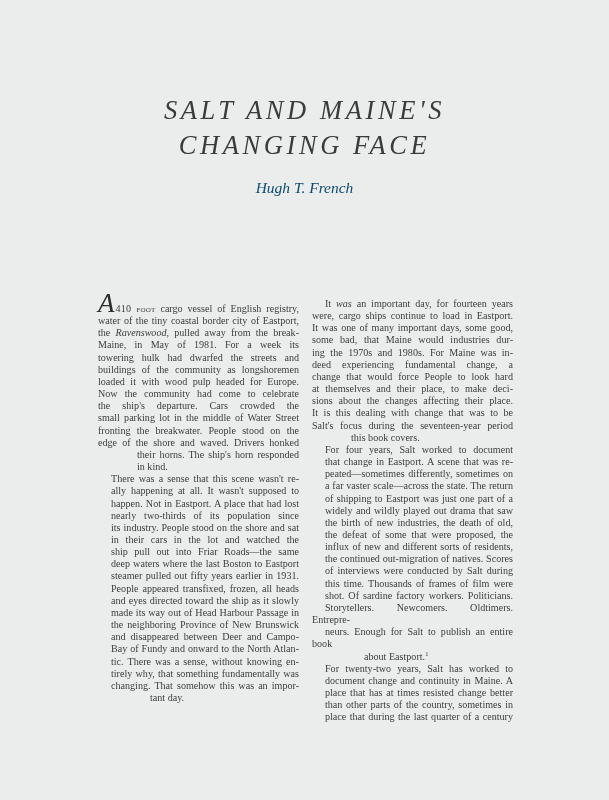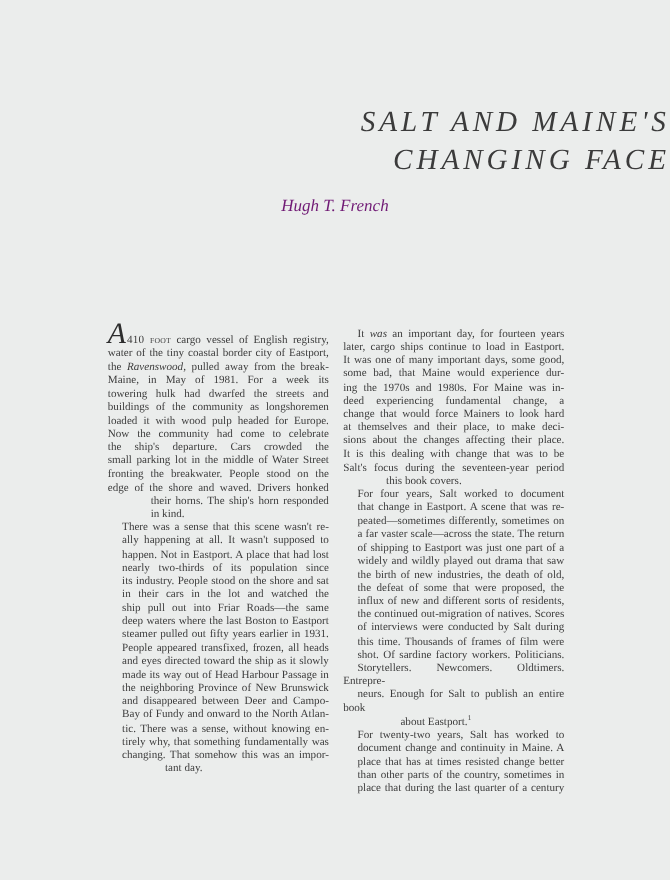--- a/index.html
+++ b/index.html
@@ -19,39 +19,39 @@
       position: absolute;
       left: 0; top: 0;
       width: 609px; height: 800px;
       background: #ebedec;
     }
     .title {
       position: absolute;
       left: 0;
       width: 609px;
       top: 93px;
-      text-align: right;
+      text-align: center;
       font-style: italic;
       font-size: 26.5px;
       letter-spacing: 3.6px;
       line-height: 35px;
       color: #3b3b3b;
       font-weight: normal;
       margin: 0;
     }
     .title span { display: block; }
     .author {
       position: absolute;
       left: 0;
       width: 609px;
       top: 179px;
       text-align: center;
       font-style: italic;
       font-size: 15.5px;
-      color: #701a75;
+      color: #0c4a6e;
     }
     .col {
       position: absolute;
       top: 298px;
       width: 201px;
       font-size: 10.1px;
       line-height: 12.15px;
       text-align: justify;
       color: #3c3c3c;
     }
@@ -133,26 +133,26 @@
       <span class="line">tic. There was a sense, without knowing en-</span>
       <span class="line">tirely why, that something fundamentally was</span>
       <span class="line">changing. That somehow this was an impor-</span>
       <span class="line last">tant day.</span>
     </p>
   </div>
 
   <div class="col right">
     <p class="first">
       <span class="line" style="text-indent:13px"><span>It </span><em>was</em><span> an important day, for fourteen years</span></span>
-      <span class="line">later, cargo ships continue to load in Eastport.</span>
+      <span class="line">were, cargo ships continue to load in Eastport.</span>
       <span class="line">It was one of many important days, some good,</span>
-      <span class="line">some bad, that Maine would experience dur-</span>
+      <span class="line">some bad, that Maine would industries dur-</span>
       <span class="line">ing the 1970s and 1980s. For Maine was in-</span>
       <span class="line">deed experiencing fundamental change, a</span>
-      <span class="line">change that would force Mainers to look hard</span>
+      <span class="line">change that would force People to look hard</span>
       <span class="line">at themselves and their place, to make deci-</span>
       <span class="line">sions about the changes affecting their place.</span>
       <span class="line">It is this dealing with change that was to be</span>
       <span class="line">Salt's focus during the seventeen-year period</span>
       <span class="line last">this book covers.</span>
     </p>
     <p>
       <span class="line" style="text-indent:13px">For four years, Salt worked to document</span>
       <span class="line">that change in Eastport. A scene that was re-</span>
       <span class="line">peated—sometimes differently, sometimes on</span>

